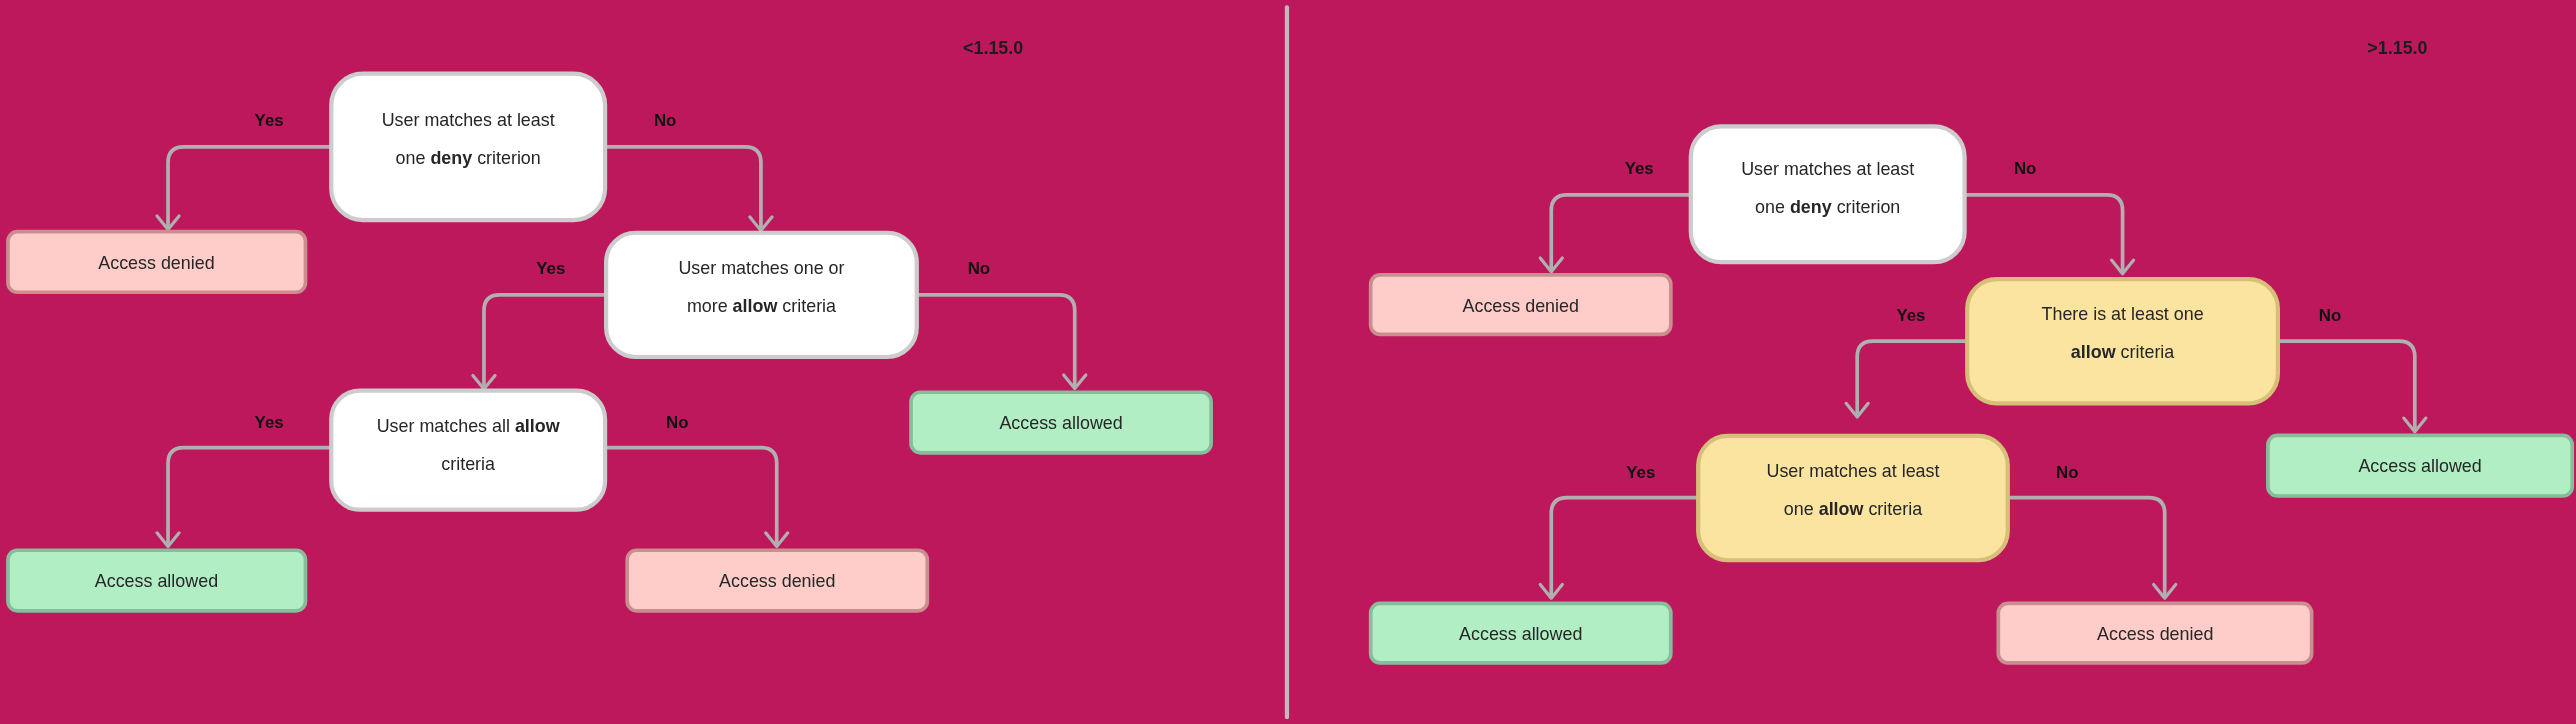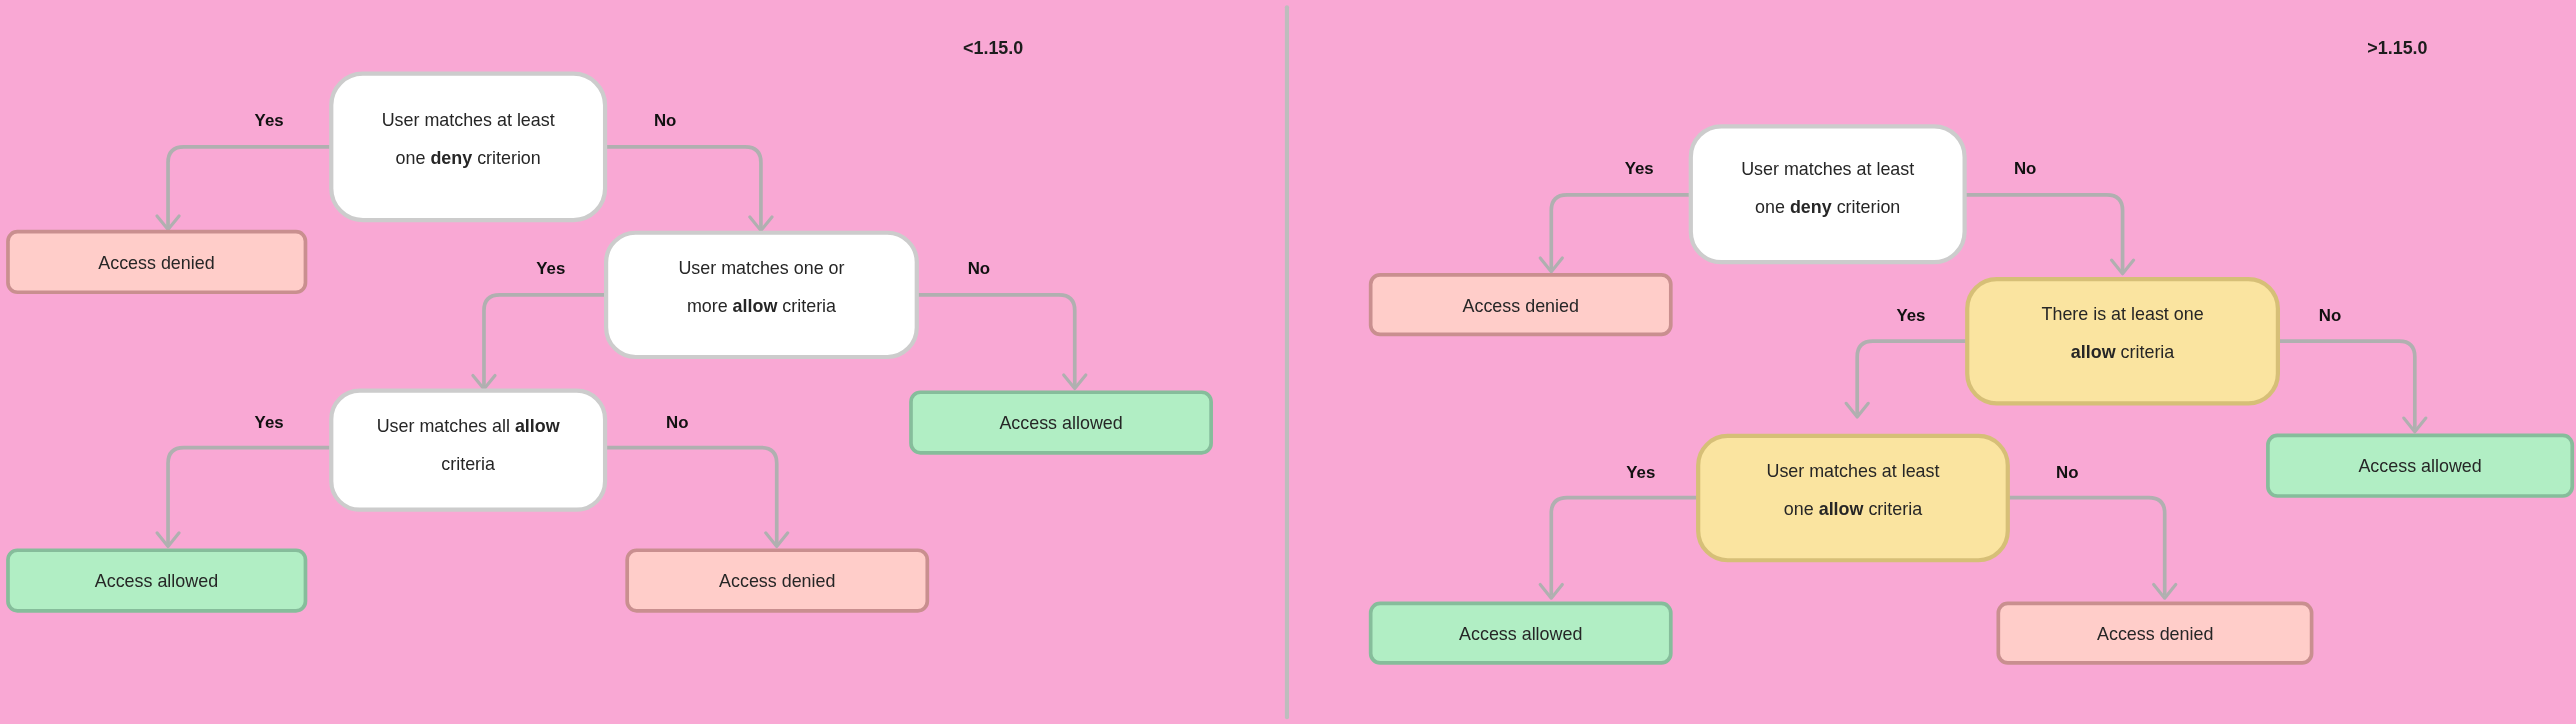--- a/index.html
+++ b/index.html
@@ -10,21 +10,21 @@
   body {
     width: 2576px;
     height: 724px;
     font-family: "Liberation Sans", sans-serif;
     overflow: hidden;
   }
   #diagram-root {
     position: relative;
     width: 2576px;
     height: 724px;
-    background: #f9a8d4;
+    background: #be185d;
   }
   svg.flow-svg {
     position: absolute;
     top: 0;
     left: 0;
     width: 2576px;
     height: 724px;
     display: block;
   }
   .panel-title {

